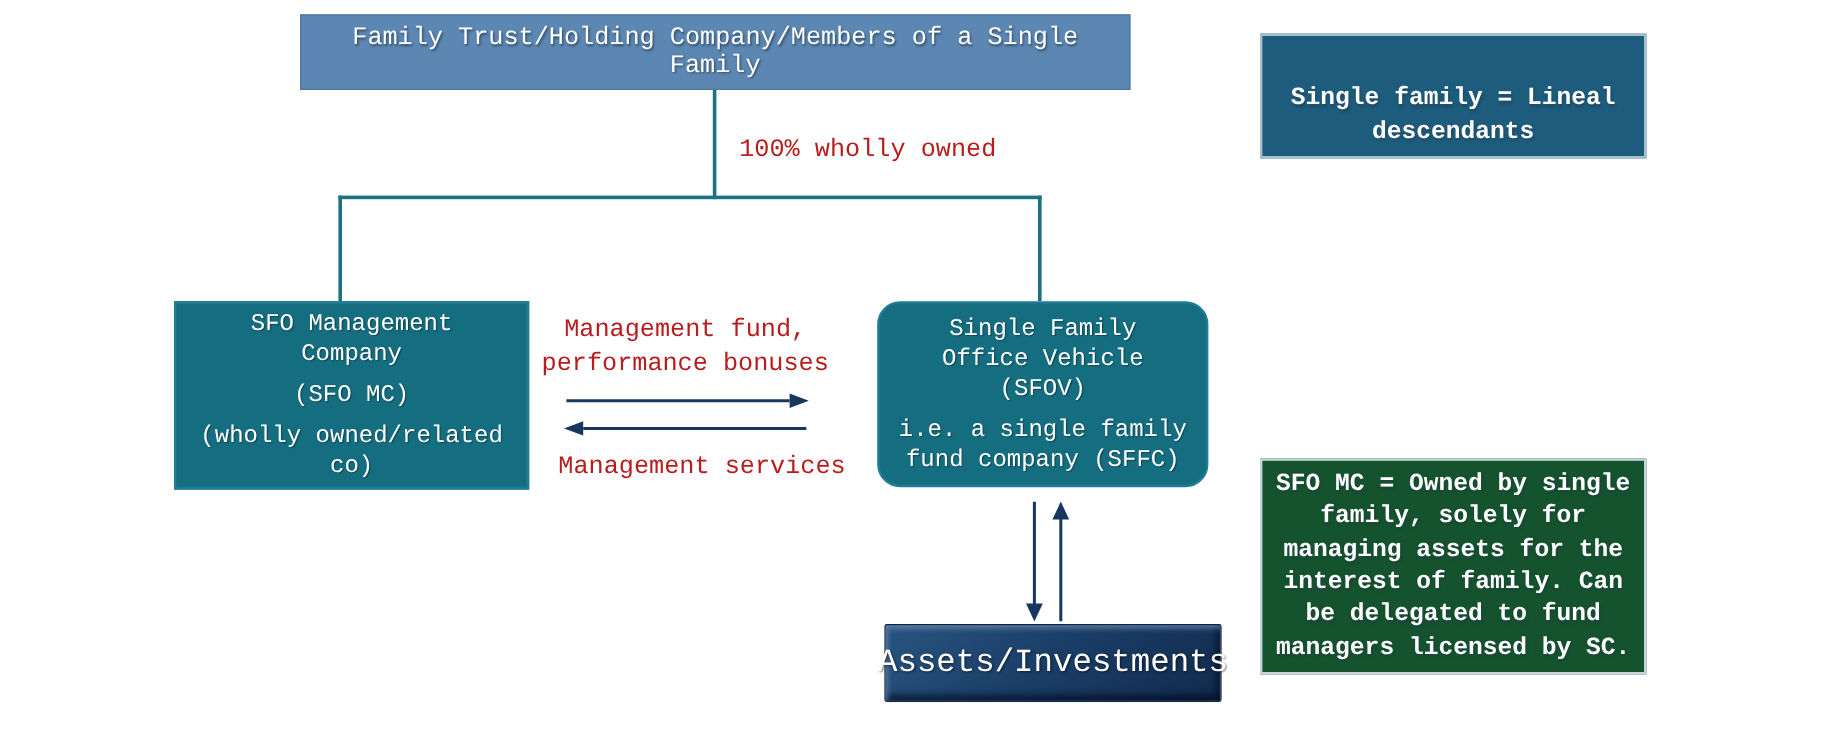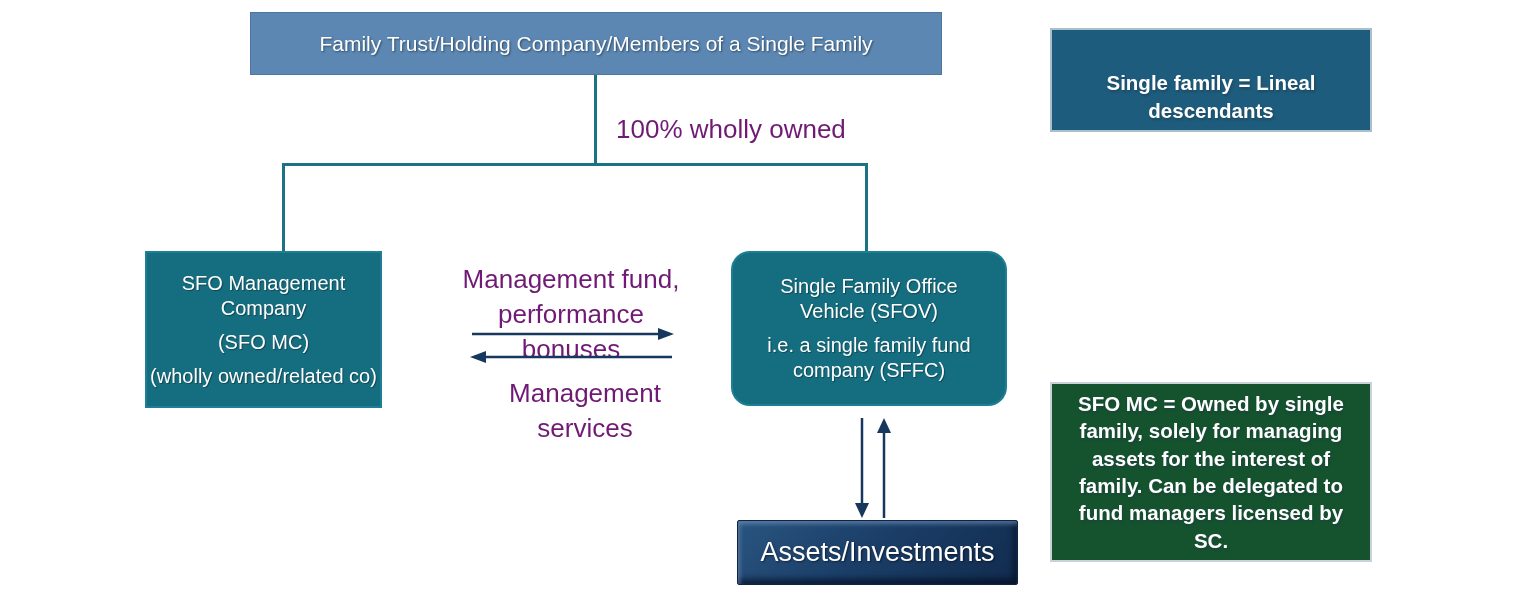--- a/index.html
+++ b/index.html
@@ -1,55 +1,55 @@
 <!DOCTYPE html>
 <html><head>
 <meta charset="utf-8">
 <style>
   html,body{margin:0;padding:0;background:#ffffff;}
   .stage{
     position:relative;width:1519px;height:613px;background:#ffffff;overflow:hidden;
-    font-family:Liberation Sans, sans-serif;
+    font-family:Liberation Mono, monospace;
   }
   .abs{position:absolute;}
 
   
   .box{
     display:flex;flex-direction:column;align-items:center;justify-content:center;
     text-align:center;color:#ffffff;box-sizing:border-box;
   }
   .family-box{
     left:250px;top:12px;width:692px;height:63px;
     background:#5b87b2;border:1px solid #4d77a1;
     font-size:21px;text-shadow:1px 1px 2px rgba(0,0,0,.45);
   }
   .teal-box{
     background:#156e80;border:2px solid #1e7e95;
     font-size:20px;line-height:1.25;text-shadow:1px 1px 1px rgba(0,0,0,.35);
     gap:9px;
   }
-  .sfo-mc-box{left:145px;top:251px;width:237px;height:157px;}
+  .sfo-mc-box{left:145px;top:251px;width:296px;height:157px;}
   .sfov-box{left:731px;top:251px;width:276px;height:155px;border-radius:19px;}
   .para-narrow{max-width:190px;}
   .para-mid{max-width:225px;}
   .para-wide{max-width:262px;}
   .assets-box{
     left:737px;top:520px;width:281px;height:65px;
     background:linear-gradient(135deg,#29547f 0%,#1b3f69 45%,#112b4d 100%);
     border:1px solid #0d2444;border-radius:2px;
     box-shadow:inset 2px 3px 4px rgba(130,160,200,.55), inset -3px -5px 6px rgba(0,8,28,.65);
     font-size:27px;text-shadow:1px 1px 2px rgba(0,0,0,.5);
   }
 
   
   .conn{background:#1b7285;}
 
   
   .gray-label{
-    color:#701a75;font-size:26px;text-align:center;line-height:1.35;
+    color:#b91c1c;font-size:21px;text-align:center;line-height:1.35;
   }
 
   
   .note{
     left:1050px;width:322px;
     display:flex;align-items:center;justify-content:center;text-align:center;
     color:#ffffff;font-weight:bold;font-size:20.5px;line-height:1.34;
     box-sizing:border-box;padding:6px 10px;
     text-shadow:1px 2px 2px rgba(35,55,75,.5);
   }

